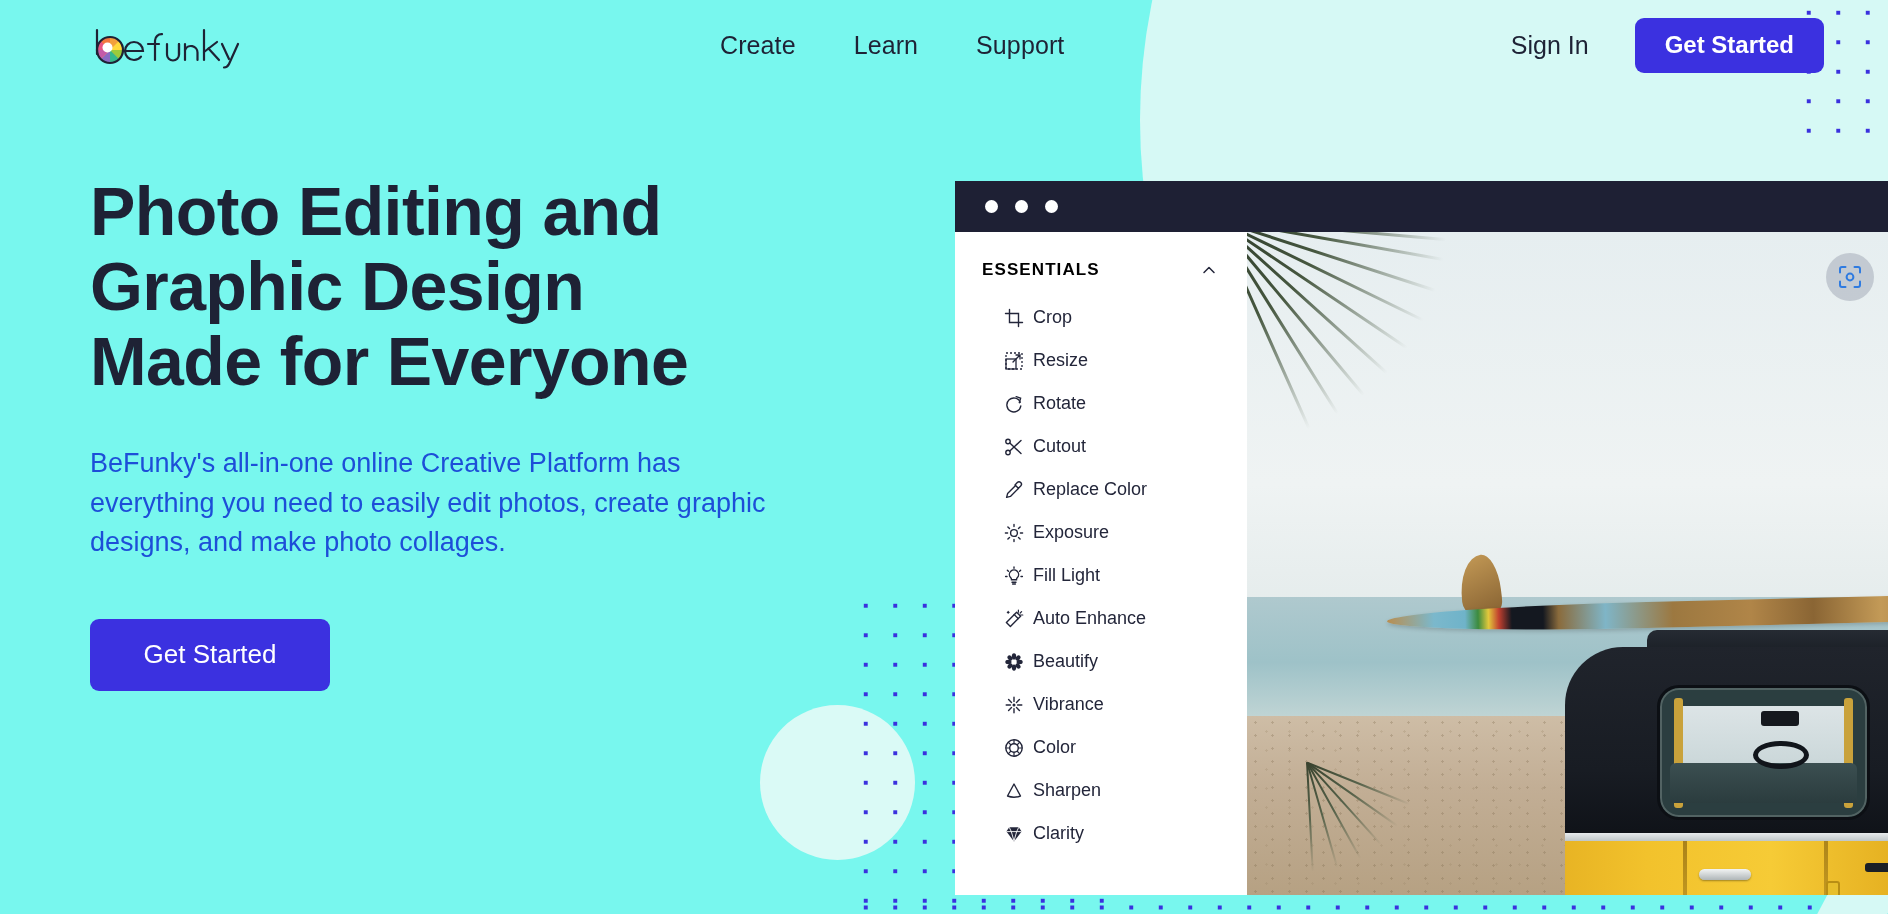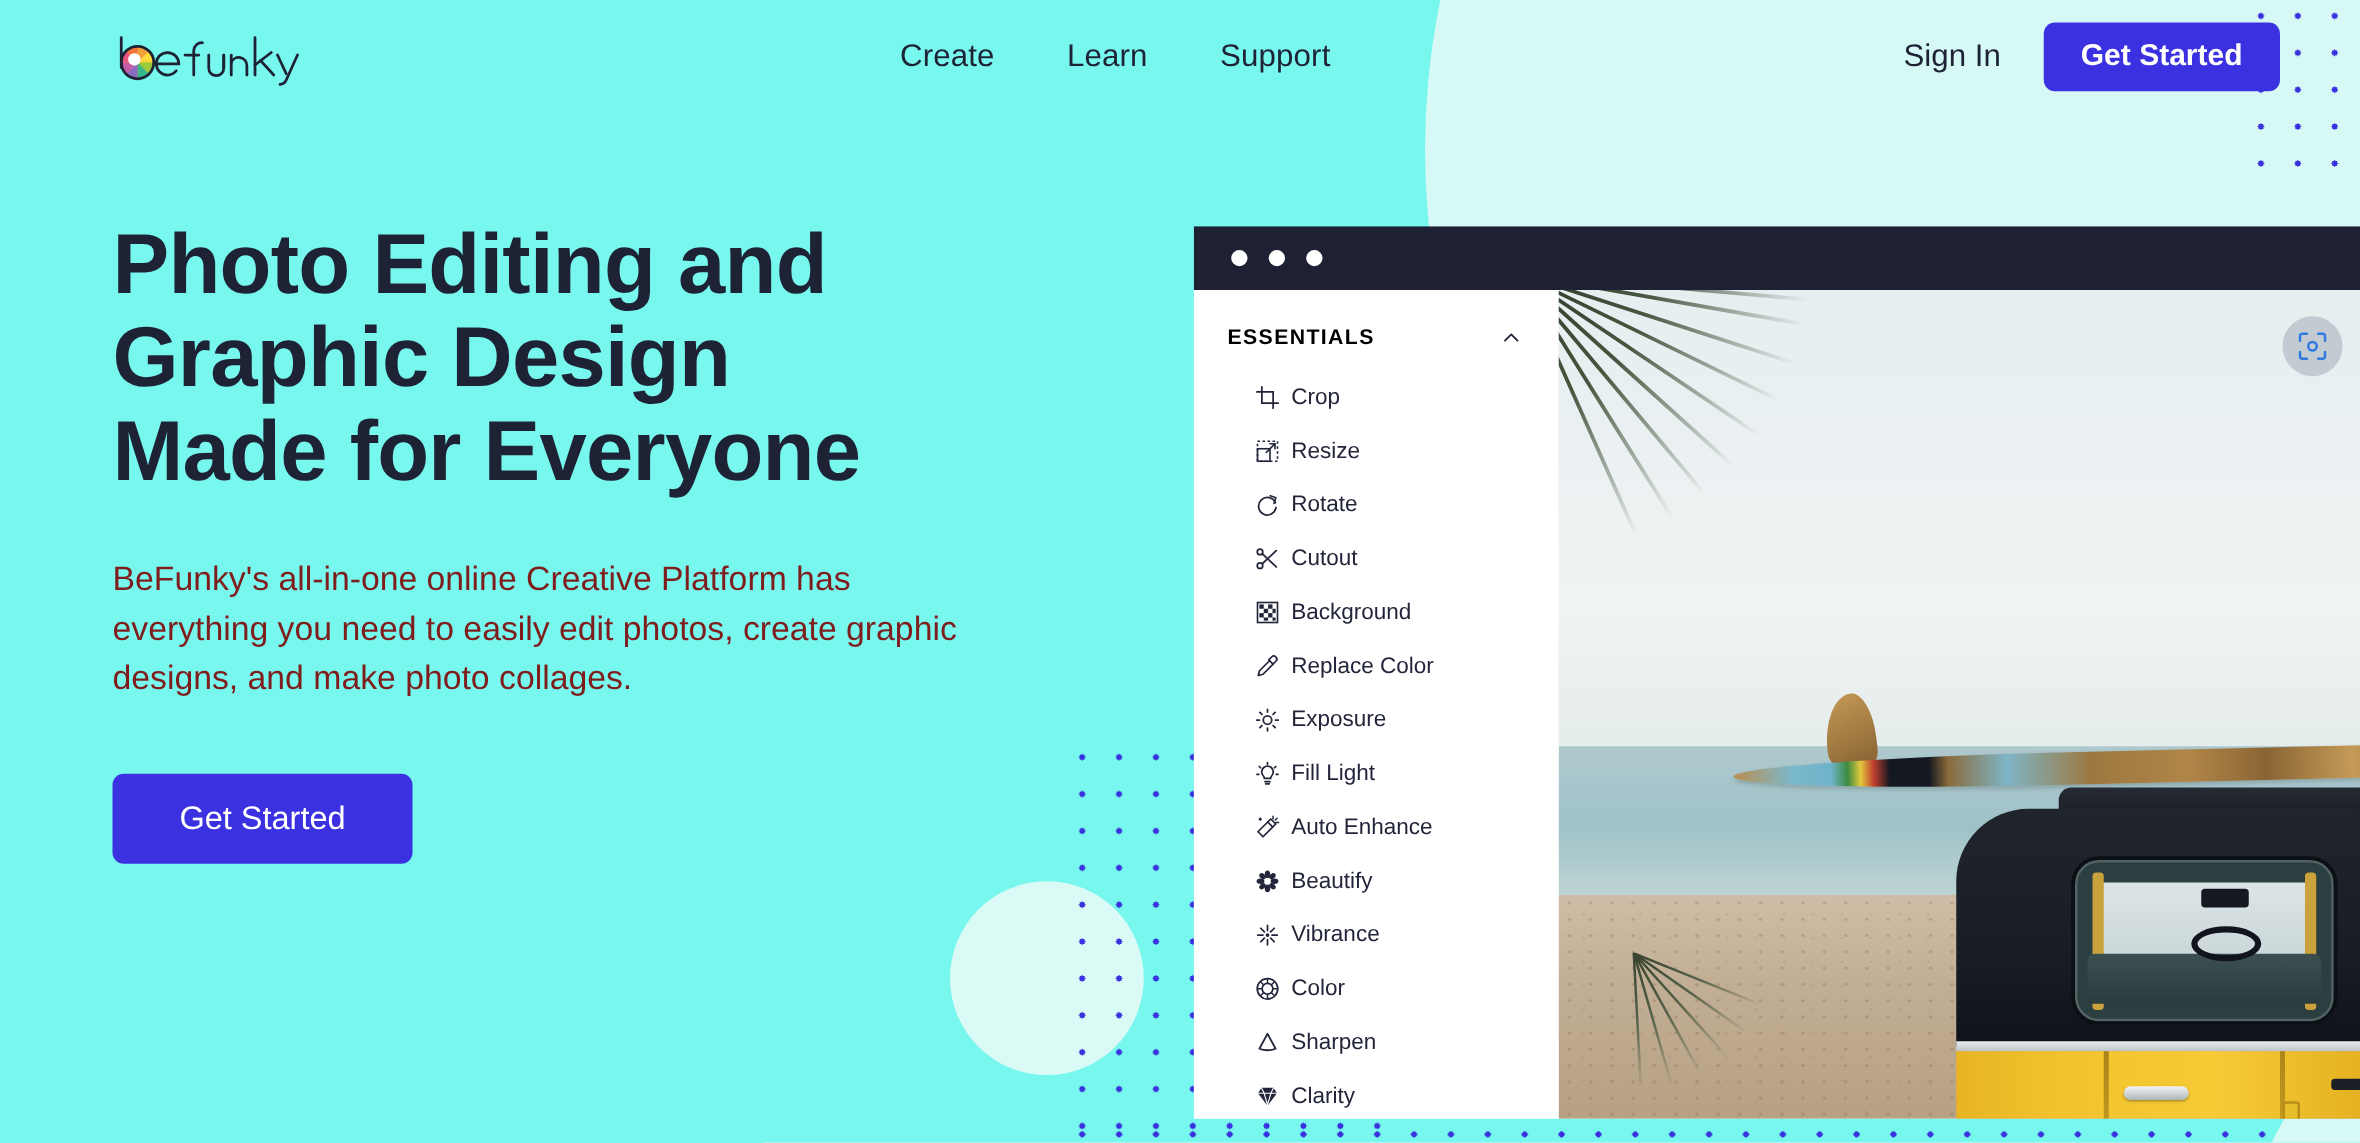--- a/index.html
+++ b/index.html
@@ -79,21 +79,21 @@
     margin-left:minmax(0,auto);
     position:absolute; left:720px;
   }
   .nav-link {
     font-size:25px; color:#1E2235; letter-spacing:.1px;
     cursor:pointer; text-decoration:none; white-space:nowrap;
   }
 
   .header-right {
     position:absolute; right:64px;
-    display:flex; align-items:center; gap:34px;
+    display:flex; align-items:center; gap:46px;
   }
   .signin-link {
     font-size:25px; color:#1E2235; cursor:pointer; text-decoration:none;
     white-space:nowrap;
   }
   .cta-button {
     background:#3B31E0; color:#fff;
     font-size:24px; font-weight:700;
     padding:0 30px; height:55px;
     display:flex; align-items:center; justify-content:center;
@@ -105,21 +105,21 @@
   
   .hero {
     position:absolute; left:90px; top:174px; width:760px; z-index:10;
   }
   .hero-title {
     font-size:68px; line-height:1.105; font-weight:700;
     color:#1E2235; letter-spacing:-0.6px;
   }
   .hero-sub {
     margin-top:45px;
-    font-size:27px; line-height:1.46; color:#7f1d1d; font-weight:400;
+    font-size:27px; line-height:1.46; color:#1d4ed8; font-weight:400;
     max-width:700px;
   }
   .hero-cta {
     margin-top:56px;
     background:#3B31E0; color:#fff;
     font-size:26px; font-weight:400;
     width:240px; height:72px;
     display:flex; align-items:center; justify-content:center;
     border-radius:9px; border:none; cursor:pointer;
     font-family:inherit;
@@ -429,38 +429,20 @@
         <span class="tool-icon">
           <svg width="20" height="20" viewBox="0 0 20 20" fill="none" stroke="#23263A" stroke-width="1.4" stroke-linecap="round">
             <circle cx="4" cy="4.5" r="2.2"></circle>
               <circle cx="4" cy="15.5" r="2.2"></circle>
             <path d="M5.8 6 L17 16.5 M5.8 14 L17 3.5"></path>
           </svg>
         </span>
         <span class="tool-label">Cutout</span>
       </div>
 
-      <div class="tool-item">
-        <span class="tool-icon">
-          <svg width="20" height="20" viewBox="0 0 20 20">
-            <rect x="2" y="2" width="16" height="16" fill="none" stroke="#23263A" stroke-width="1.3"></rect>
-            <g fill="#23263A">
-              <rect x="3.5" y="3.5" width="3.5" height="3.5"></rect>
-                <rect x="10.5" y="3.5" width="3.5" height="3.5"></rect>
-              <rect x="7" y="7" width="3.5" height="3.5"></rect>
-                <rect x="14" y="7" width="2.5" height="3.5"></rect>
-              <rect x="3.5" y="10.5" width="3.5" height="3.5"></rect>
-                <rect x="10.5" y="10.5" width="3.5" height="3.5"></rect>
-              <rect x="7" y="14" width="3.5" height="2.5"></rect>
-                <rect x="14" y="14" width="2.5" height="2.5"></rect>
-            </g>
-          </svg>
-        </span>
-        <span class="tool-label">Background</span>
-      </div>
 
       <div class="tool-item">
         <span class="tool-icon">
           <svg width="20" height="20" viewBox="0 0 20 20" fill="none" stroke="#23263A" stroke-width="1.4" stroke-linecap="round" stroke-linejoin="round">
             <path d="M13.3 2.6 a2.4 2.4 0 0 1 3.4 3.4 l-2.3 2.3 -3.4 -3.4 z"></path>
             <path d="M11.6 5.6 L3.6 13.6 L2.6 17.4 L6.4 16.4 L14.4 8.4"></path>
           </svg>
         </span>
         <span class="tool-label">Replace Color</span>
       </div>

